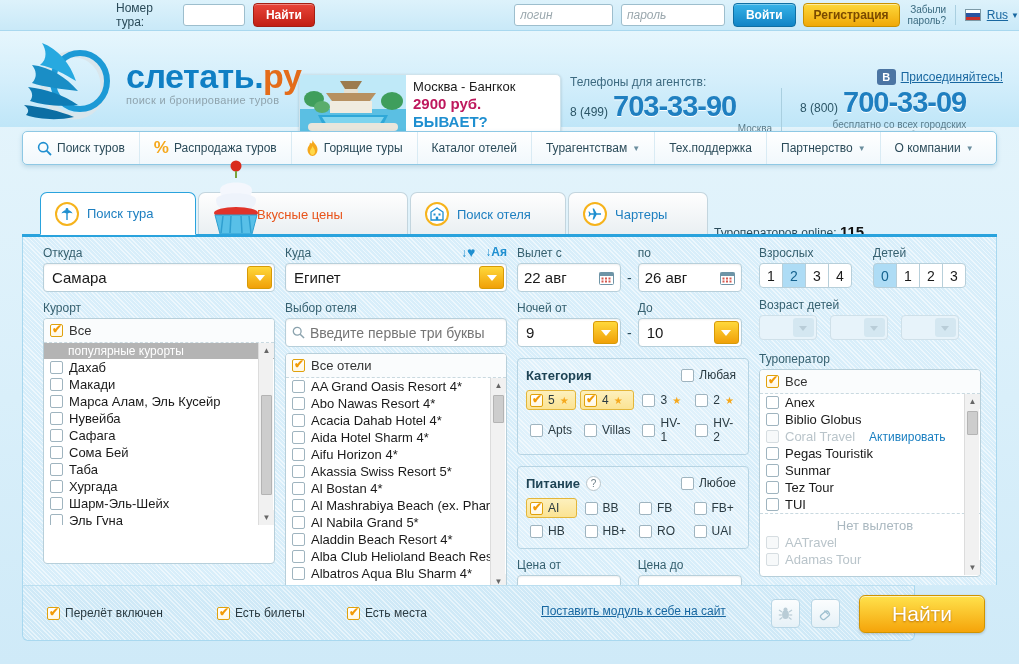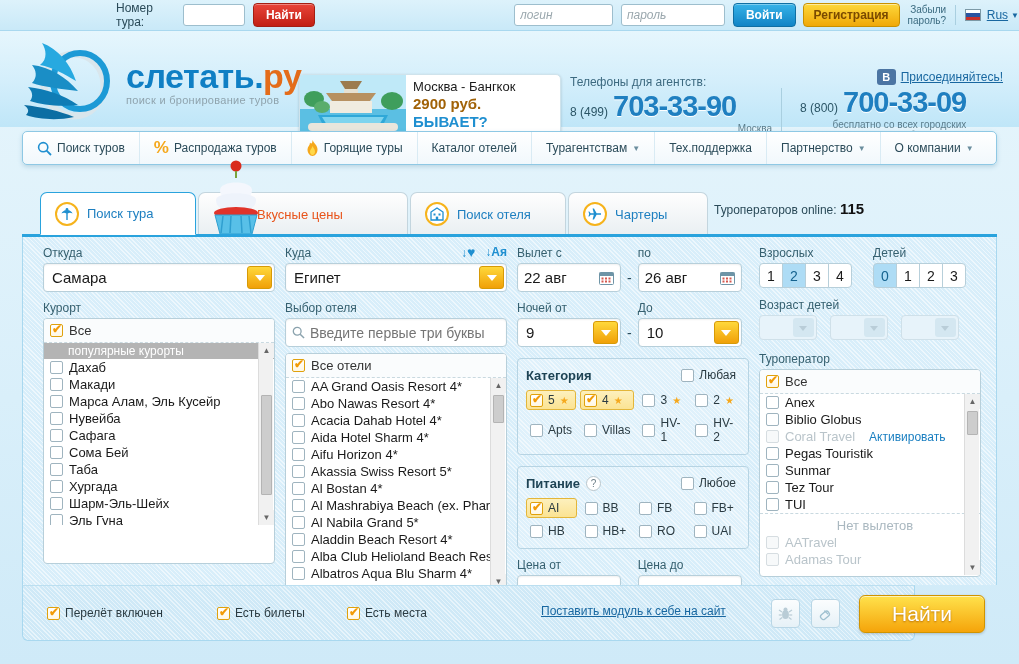--- a/index.html
+++ b/index.html
@@ -62,21 +62,21 @@
   .logo-text .main .ru { color:#e46c1a; }
   .logo-text .sub { font-size: 11px; color:#8fa3ad; margin-top:-2px; letter-spacing:.3px; }
 
   .promo { position:absolute; left:299px; top:43px; width:262px; height:62px;
            background:#fff; border:1px solid #cfe3ec; border-radius:5px;
            box-shadow: 0 1px 3px rgba(0,0,0,.18); display:flex; overflow:hidden; }
   .promo-img { width:106px; height:100%; position:relative;
                background: linear-gradient(#bfe9f8 0 55%, #56b9e0 55% 100%); overflow:hidden; }
   .promo-txt { flex:1; padding:4px 6px 0 7px; }
   .promo-l1 { font-size:13px; color:#1a1a1a; }
-  .promo-l2 { font-size:15px; font-weight:bold; color:#a16207; margin-top:1px; }
+  .promo-l2 { font-size:15px; font-weight:bold; color:#be185d; margin-top:1px; }
   .promo-l3 { font-size:15px; font-weight:bold; color:#1f8fd0; margin-top:1px; }
 
   .phones { position:absolute; left:570px; top:44px; }
   .ph-cap { font-size:12px; color:#3d6a80; margin-bottom:1px; }
   .ph-row { display:flex; align-items:baseline; }
   .ph-pre { font-size:12px; color:#2b5566; margin-right:5px; }
   .ph-num { font-size:29px; font-weight:bold; color:#1f7fc0; letter-spacing:-1px;
             text-shadow: 0 1px 0 #fff; }
   .ph-sub { font-size:10px; color:#5b7d8c; text-align:right; }
   .ph-div { position:absolute; left:781px; top:57px; width:1px; height:46px; background:#a9cfe0; }
@@ -99,21 +99,21 @@
   
   .tabs { position:absolute; left:22px; top:192px; width:975px; height:43px; }
   .tab { position:absolute; top:0; height:43px; border:1px solid #c3d5de;
          border-bottom:none; border-radius:7px 7px 0 0;
          background: linear-gradient(#fefefe,#e9eff2);
          display:flex; align-items:center; gap:8px; padding:0 14px; cursor:pointer; }
   .tab.active { background:#fff; border-color:#2aa3dd; border-bottom:1px solid #fff; z-index:4; }
   .tab .tlabel { font-size:13px; color:#1d7fc0; white-space:nowrap; }
   .circ-ico { width:24px; height:24px; border-radius:50%; border:2px solid #f6b31c;
               display:flex; align-items:center; justify-content:center; background:#fff; }
-  .topcount { position:absolute; left:714px; top:200px; font-size:12px; color:#2b4b59; white-space:nowrap; }
+  .topcount { position:absolute; left:714px; top:223px; font-size:12px; color:#2b4b59; white-space:nowrap; }
   .topcount b { font-size:15px; color:#111; }
   .tab-divider { position:absolute; left:22px; top:234px; width:975px; height:3px; background:#2aa3dd; }
 
   
   .panel { position:absolute; left:22px; top:237px; width:975px; height:348px;
            background-color:#d8eefa;
            background-image: repeating-linear-gradient(45deg, rgba(255,255,255,.55) 0 1px, rgba(255,255,255,0) 1px 3px);
            border-left:1px solid #a9d8ef; border-right:1px solid #a9d8ef; }
   .footer-bar { position:absolute; left:22px; top:585px; width:893px; height:56px;
            background-color:#cfe9f7;

